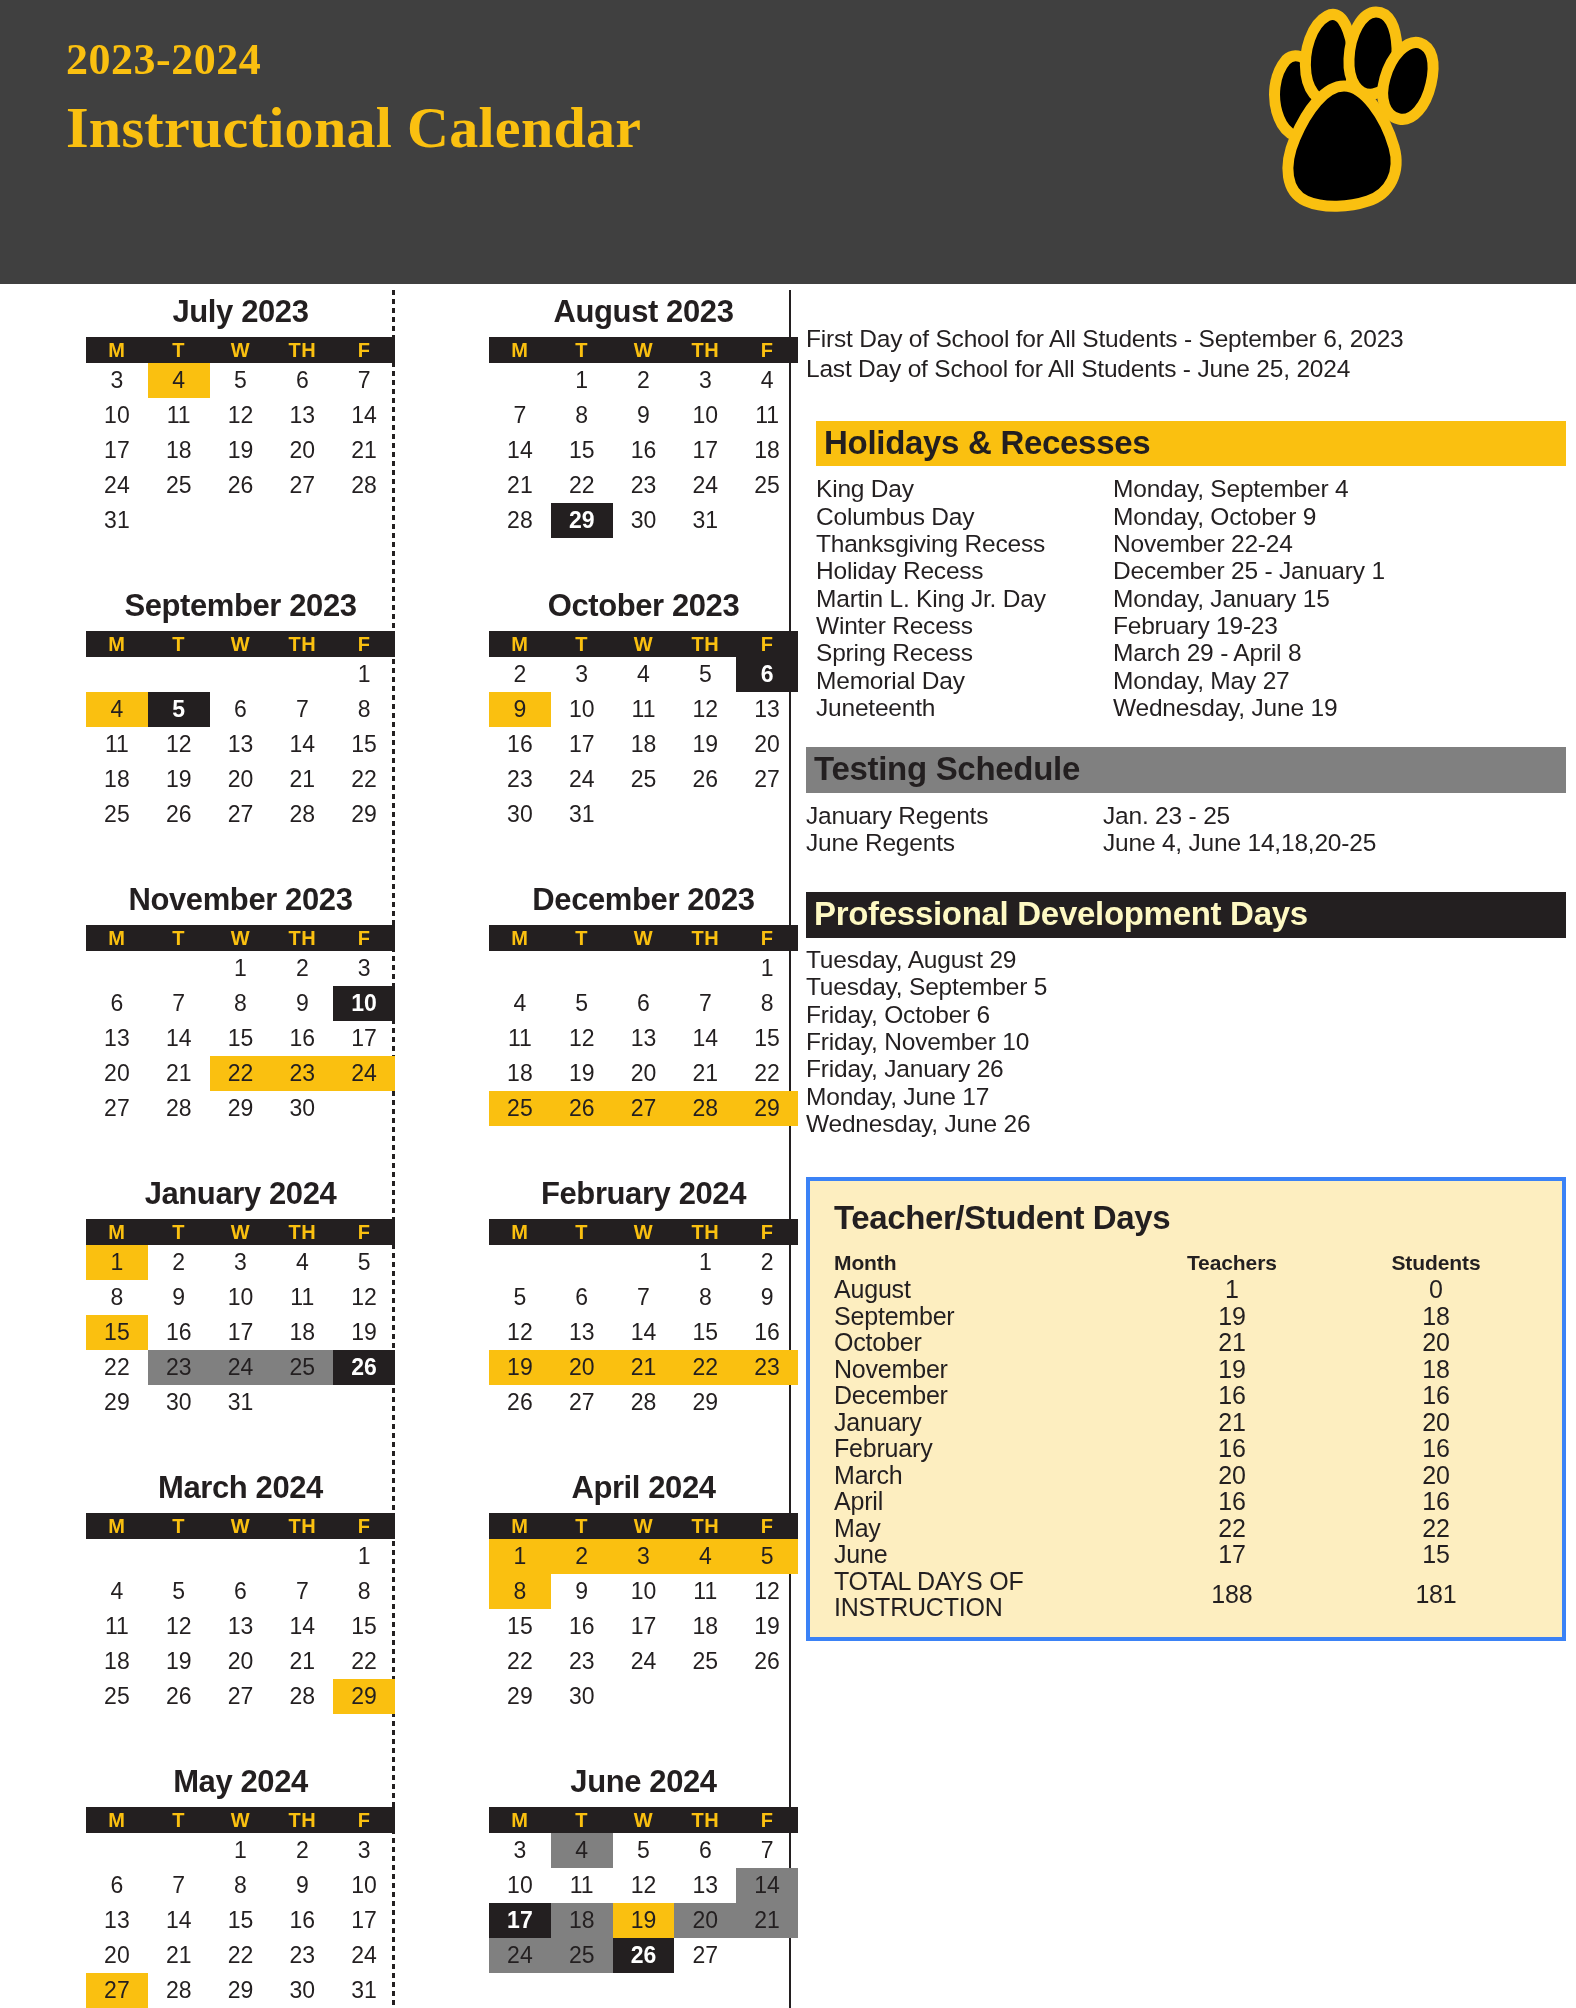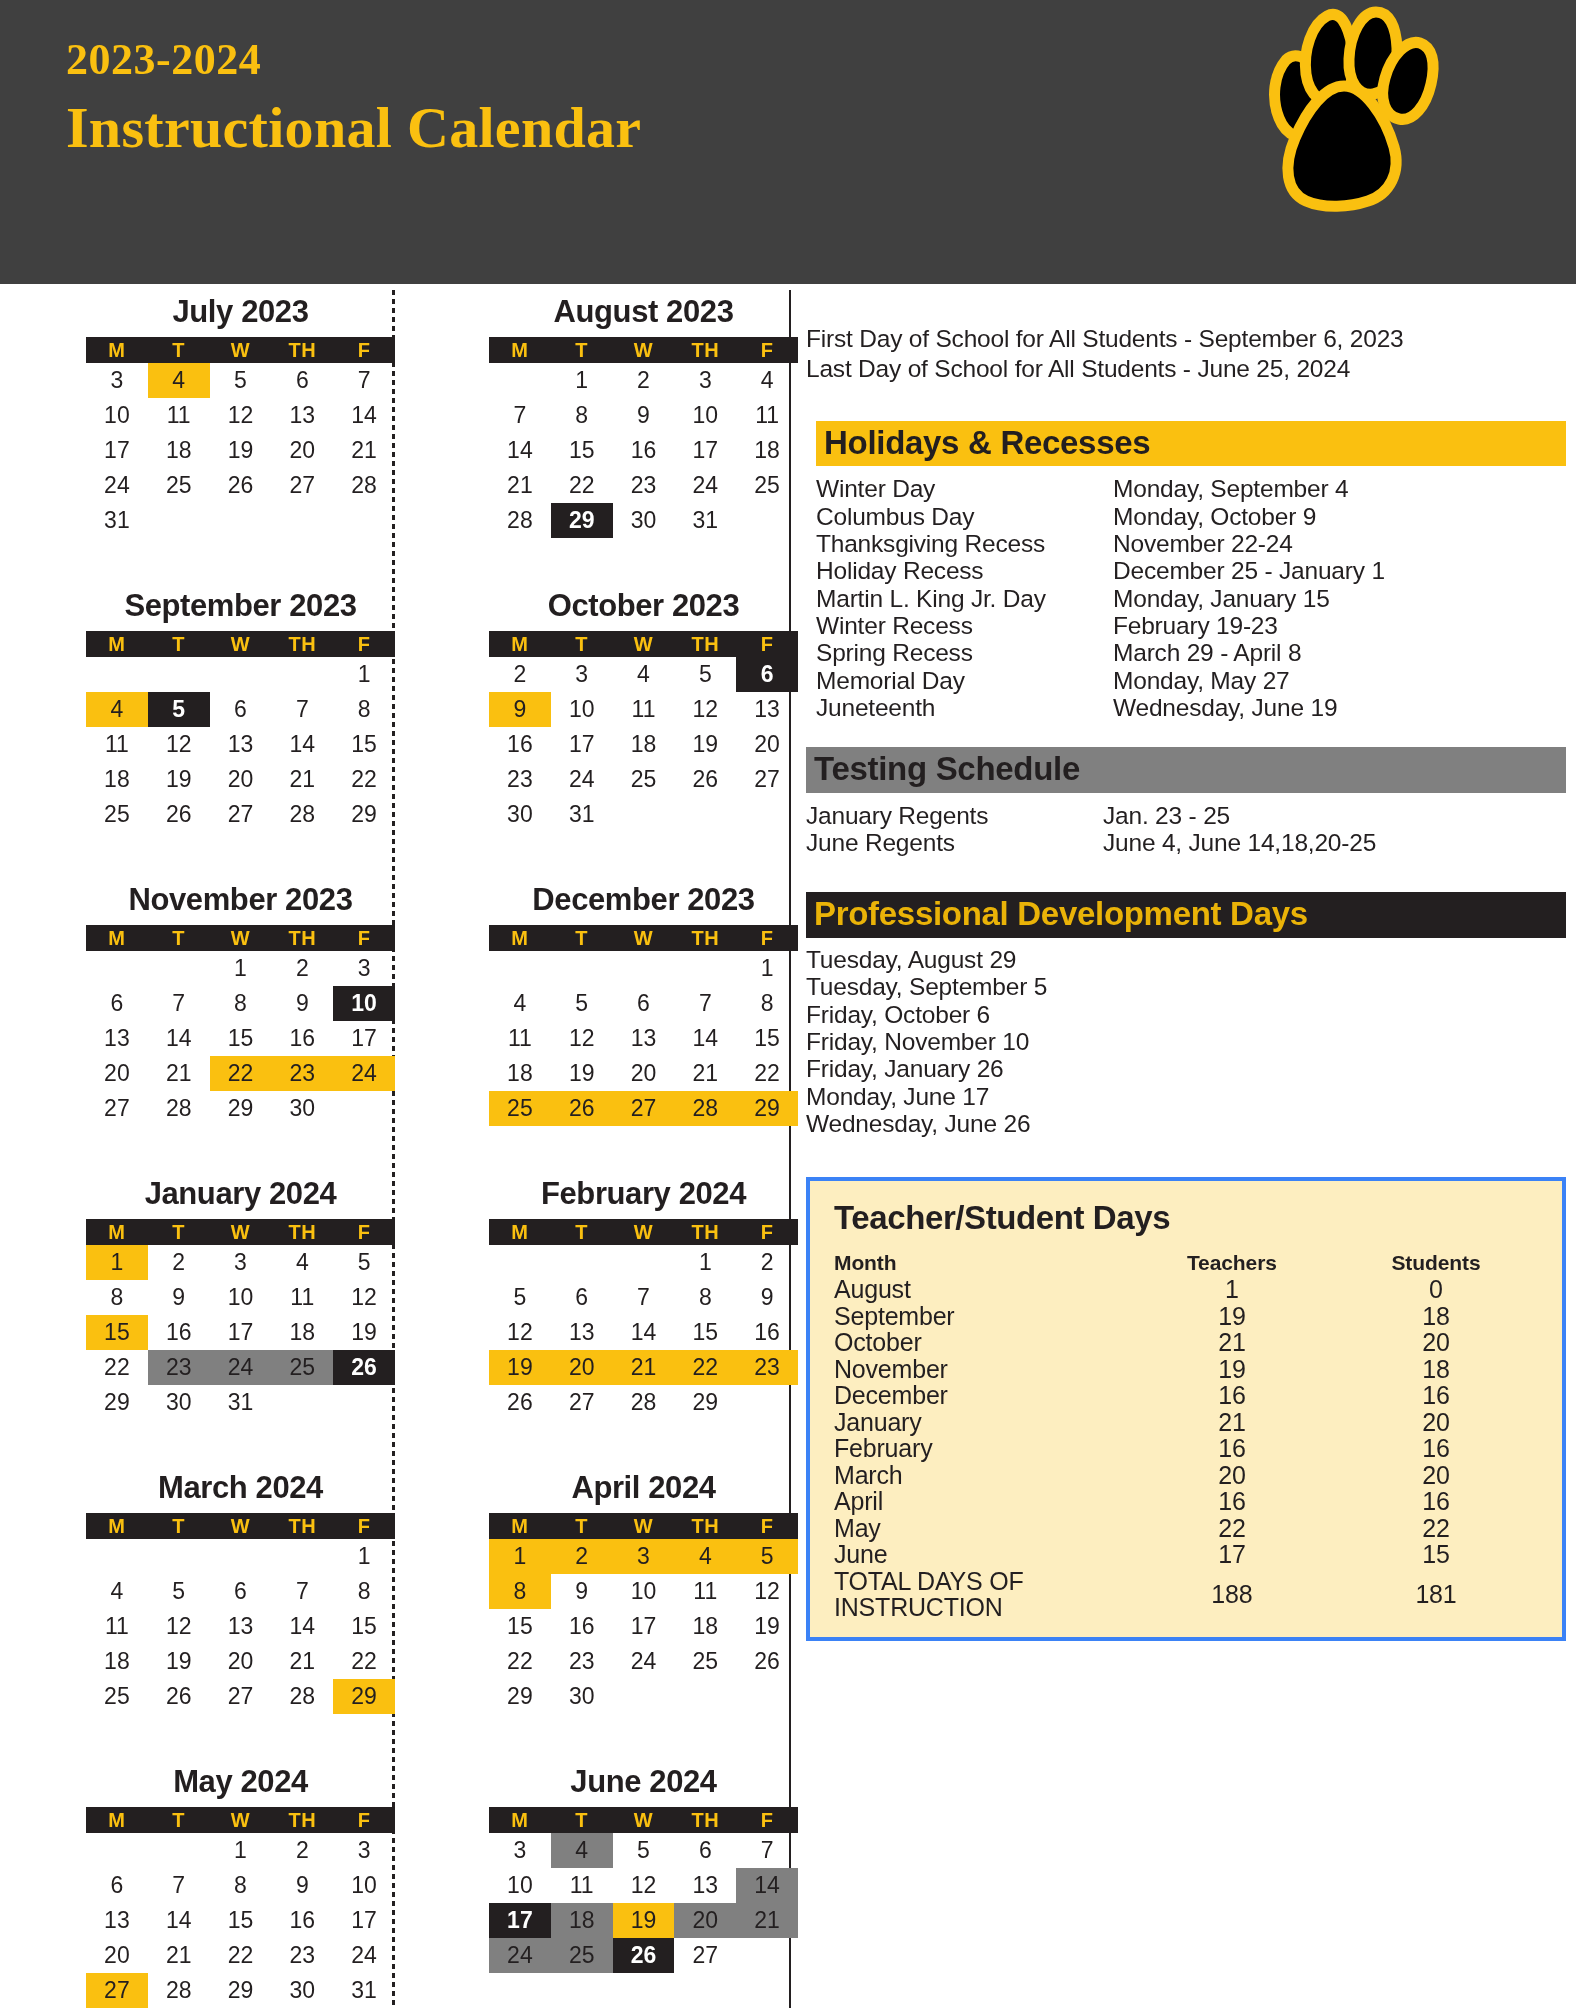--- a/index.html
+++ b/index.html
@@ -127,21 +127,21 @@
 
   .band {
     font-size: 33px;
     font-weight: bold;
     letter-spacing: -0.3px;
     padding: 4px 8px 6px 8px;
     line-height: 1.08;
   }
   .band-gold  { background: #fac010; color: #231f20; }
   .band-gray  { background: #808080; color: #231f20; }
-  .band-black { background: #231f20; color: #eab308; }
+  .band-black { background: #231f20; color: #fef9c3; }
 
   .two-col-list { margin-top: 9px; }
   .two-col-row {
     display: flex;
     font-size: 24.5px;
     line-height: 1.115;
     color: #231f20;
     letter-spacing: -0.2px;
     white-space: nowrap;
   }
@@ -1452,21 +1452,21 @@
 
     <div id="intro">
       <div class="intro-line">First Day of School for All Students - September 6, 2023</div>
       <div class="intro-line">Last Day of School for All Students - June 25, 2024</div>
     </div>
 
     <div id="holidays-section">
       <div class="band band-gold">Holidays &amp; Recesses</div>
       <div class="two-col-list" id="holidays-list">
           <div class="two-col-row">
-            <div class="c1">Winter Day</div>
+            <div class="c1">King Day</div>
             <div class="c2">Monday, September 4</div>
           </div>
           <div class="two-col-row">
             <div class="c1">Columbus Day</div>
             <div class="c2">Monday, October 9</div>
           </div>
           <div class="two-col-row">
             <div class="c1">Thanksgiving Recess</div>
             <div class="c2">November 22-24</div>
           </div>

